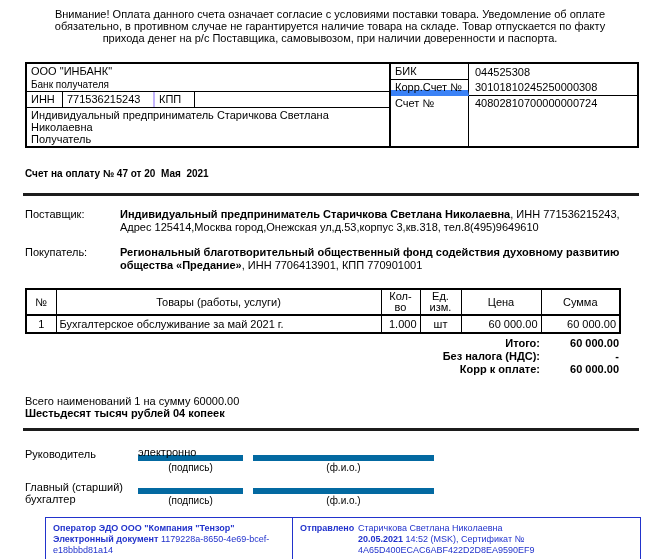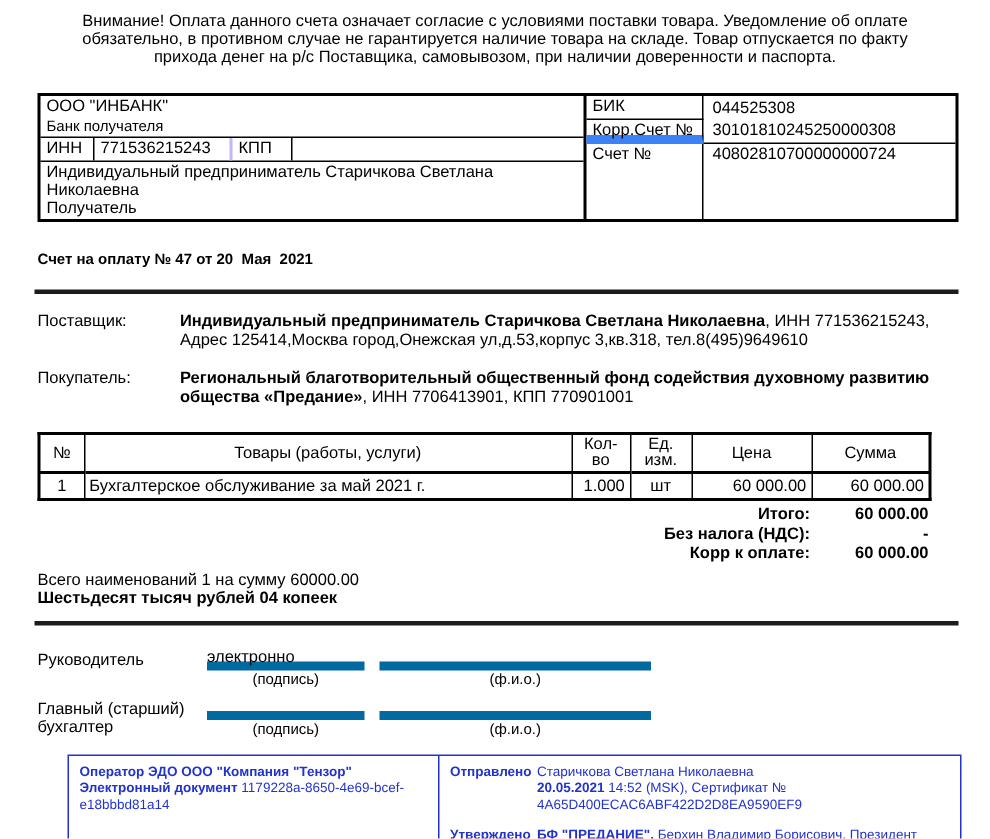--- a/index.html
+++ b/index.html
@@ -44,21 +44,21 @@
   td.c-desc { text-align: left; padding-left: 7px; }
   td.c-qty  { text-align: right; padding-right: 4px; }
   td.c-unit { text-align: center; }
   td.c-price, td.c-sum { text-align: right; padding-right: 5px; }
 
   .totals { width: 594px; margin-left: 25px; margin-top: 3px; }
   .totals-row { display: flex; line-height: 13px; }
   .t-label { flex: 1; text-align: right; font-weight: bold; }
   .t-value { width: 79px; text-align: right; font-weight: bold; }
 
-  .summary-line { margin: 5px 0 0 25px; }
+  .summary-line { margin: 19px 0 0 25px; }
   .amount-words { margin: 0 0 0 25px; font-weight: bold; }
 
   .sig-section { margin: 15px 0 0 25px; }
   .sig-row { display: flex; }
   .sig-row.second { margin-top: 6px; }
   .sig-label { width: 113px; padding-top: 2px; }
   .sig-box { display: flex; flex-direction: column; }
   .sig-box .sig-line { border-bottom: 6px solid #0369a1; height: 15px; text-align: left; }
   .sig-caption { text-align: center; font-size: 10px; padding-top: 1px; }
   .w-sign { width: 105px; margin-right: 10px; }

